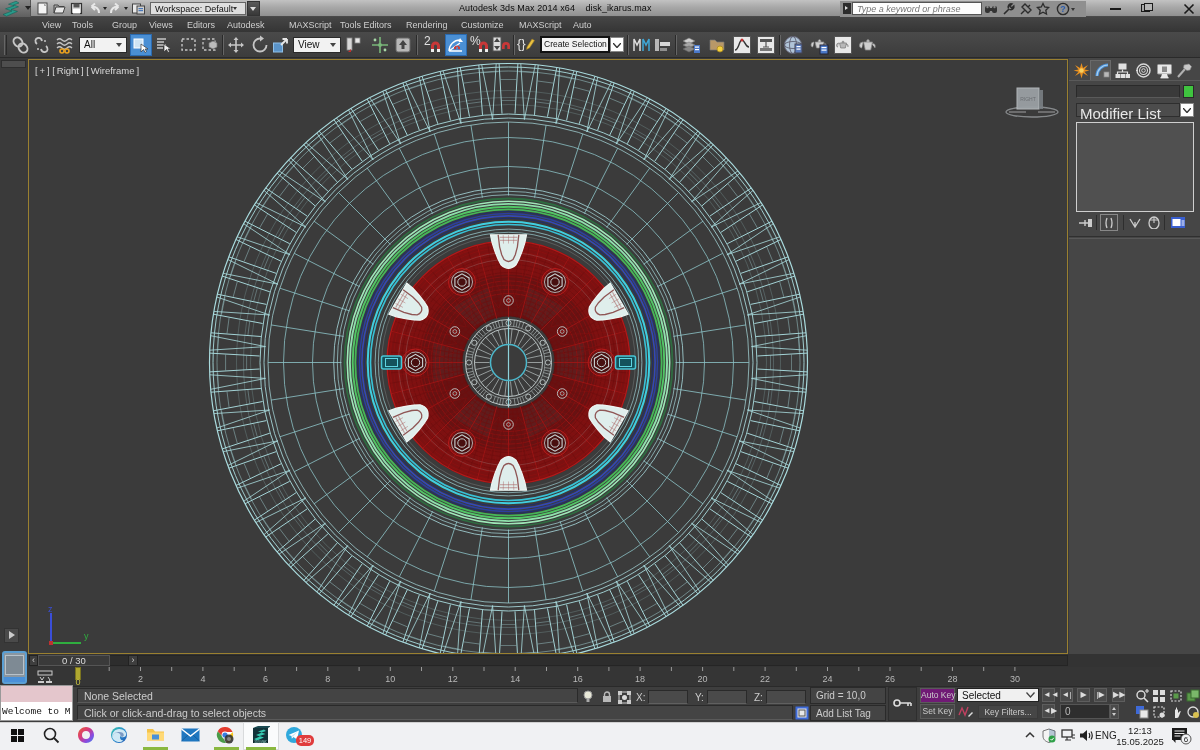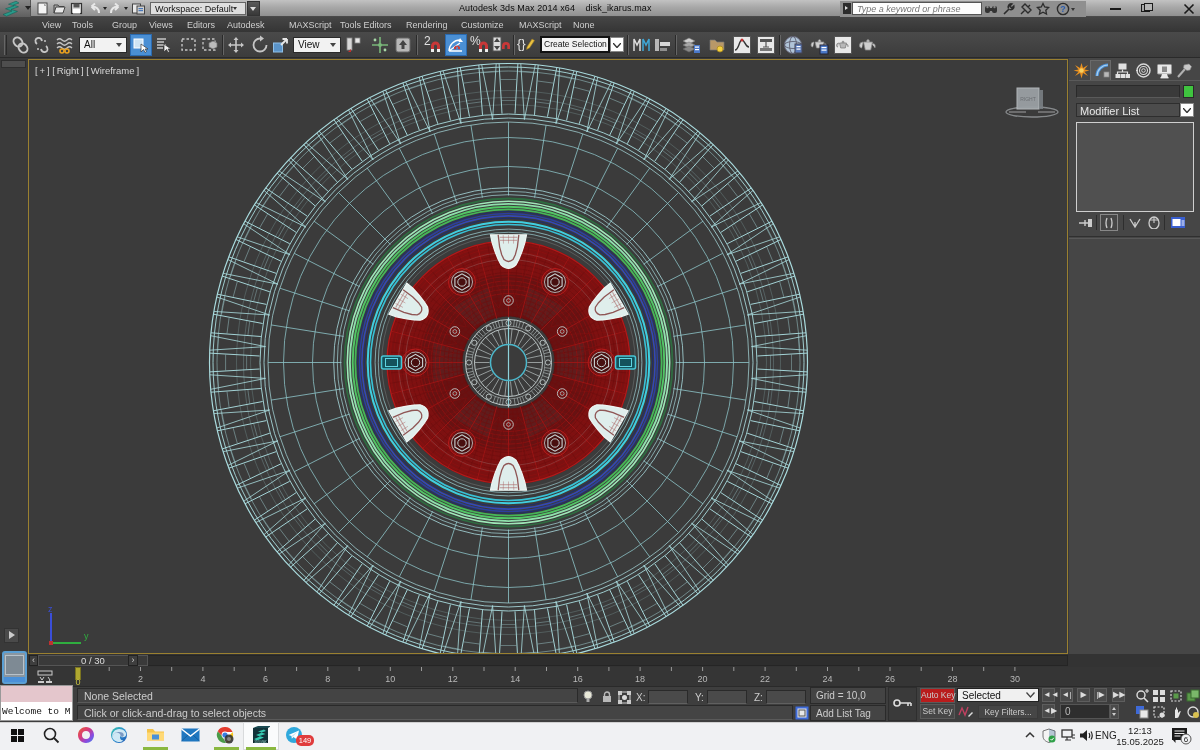--- a/index.html
+++ b/index.html
@@ -107,21 +107,21 @@
 <div class="abs" style="left:72px;top:20px;font-size:9px;color:#cfcfcf;">Tools</div>
 <div class="abs" style="left:112px;top:20px;font-size:9px;color:#cfcfcf;">Group</div>
 <div class="abs" style="left:149px;top:20px;font-size:9px;color:#cfcfcf;">Views</div>
 <div class="abs" style="left:187px;top:20px;font-size:9px;color:#cfcfcf;">Editors</div>
 <div class="abs" style="left:227px;top:20px;font-size:9px;color:#cfcfcf;">Autodesk</div>
 <div class="abs" style="left:289px;top:20px;font-size:9px;color:#cfcfcf;">MAXScript</div>
 <div class="abs" style="left:340px;top:20px;font-size:9px;color:#cfcfcf;">Tools Editors</div>
 <div class="abs" style="left:406px;top:20px;font-size:9px;color:#cfcfcf;">Rendering</div>
 <div class="abs" style="left:461px;top:20px;font-size:9px;color:#cfcfcf;">Customize</div>
 <div class="abs" style="left:519px;top:20px;font-size:9px;color:#cfcfcf;">MAXScript</div>
-<div class="abs" style="left:573px;top:20px;font-size:9px;color:#cfcfcf;">None</div>
+<div class="abs" style="left:573px;top:20px;font-size:9px;color:#cfcfcf;">Auto</div>
 <div class="abs" style="left:0;top:32px;width:1200px;height:26px;background:linear-gradient(#4a4a4a,#3c3c3c);border-bottom:1px solid #2a2a2a;"></div>
 <div class="abs" style="left:4px;top:35px;width:3px;height:20px;border-left:1px solid #666;border-right:1px solid #2a2a2a;"></div>
 <div class="abs tb-icon" style="left:12px;top:36px;width:17px;height:18px;">
     <svg width="17" height="18" viewBox="0 0 17 18">
       <ellipse cx="6" cy="6" rx="4" ry="5" fill="none" stroke="#c6c6c6" stroke-width="2" transform="rotate(-40 6 6)"></ellipse>
       <ellipse cx="11" cy="12" rx="4" ry="5" fill="none" stroke="#c6c6c6" stroke-width="2" transform="rotate(-40 11 12)"></ellipse>
     </svg>
   </div>
 <div class="abs tb-icon" style="left:33px;top:36px;width:17px;height:18px;">
     <svg width="17" height="18" viewBox="0 0 17 18">
@@ -1182,21 +1182,21 @@
   </div>
 <div class="abs tb-icon" style="left:1176px;top:62px;width:17px;height:17px;">
     <svg width="17" height="17" viewBox="0 0 17 17">
       <path d="M2 15 L9 7" stroke="#b0b0b0" stroke-width="2"></path>
       <path d="M8 3 L13 2 L15.5 4.5 L14 8 L11 8.5 L7.5 6 Z" fill="#c8c8c8" stroke="#888" stroke-width="0.6"></path>
     </svg>
   </div>
 <div class="abs" style="left:1069px;top:80px;width:131px;height:1px;background:#5a5a5a;"></div>
 <div class="abs" style="left:1076px;top:85px;width:104px;height:13px;background:#3a3a3a;border:1px solid #2a2a2a;border-bottom-color:#5a5a5a;"></div>
 <div class="abs" style="left:1183px;top:85px;width:11px;height:13px;background:#3fc43f;border:1px solid #2a2a2a;"></div>
-<div class="abs" style="left:1076px;top:103px;width:104px;height:14px;background:#4c4c4c;border:1px solid #2e2e2e;font-size:11px;color:#e8e8e8;padding:1px 3px;">Modifier List</div>
+<div class="abs" style="left:1076px;top:103px;width:104px;height:14px;background:#4c4c4c;border:1px solid #2e2e2e;font-size:15px;color:#e8e8e8;padding:1px 3px;">Modifier List</div>
 <div class="abs" style="left:1180px;top:103px;width:14px;height:14px;background:#fff;border:1px solid #888;"></div>
 <div class="abs" style="left:1183px;top:108px;width:8px;height:5px;">
     <svg width="8" height="5">
       <path d="M0 0 L4 4.5 L8 0" stroke="#333" stroke-width="1.4" fill="none"></path>
     </svg>
   </div>
 <div class="abs" style="left:1076px;top:122px;width:118px;height:90px;background:#505050;border:1px solid #cfcfcf;"></div>
 <div class="abs tb-icon" style="left:1078px;top:217px;width:15px;height:12px;">
     <svg width="15" height="12" viewBox="0 0 15 12">
       <path d="M1 6 h6 M7 3 v6 M7 6 h3" stroke="#ccc" stroke-width="1.4"></path>
@@ -1228,21 +1228,21 @@
       <rect x="1" y="1" width="14" height="11" fill="#3a5fd0"></rect>
       <rect x="2.5" y="3" width="8" height="7" fill="#fff"></rect>
       <path d="M11.5 5 h3 M11.5 7 h3 M11.5 9 h3" stroke="#fff" stroke-width="1"></path>
     </svg>
   </div>
 <div class="abs" style="left:1069px;top:236px;width:131px;height:1px;background:#303030;"></div>
 <div class="abs" style="left:1069px;top:238px;width:131px;height:1px;background:#585858;"></div>
 <div class="abs" style="left:0;top:654px;width:1200px;height:13px;background:#333;"></div>
 <div class="abs" style="left:29px;top:655px;width:1039px;height:11px;background:#2d2d2d;border:1px solid #252525;"></div>
 <div class="abs" style="left:29px;top:655px;width:9px;height:11px;background:#3e3e3e;border:1px solid #222;color:#ccc;font-size:9px;line-height:9px;text-align:center;">‹</div>
-<div class="abs" style="left:38px;top:655px;width:110px;height:11px;background:#3a3a3a;border:1px solid #555;color:#ddd;font-size:9.5px;line-height:10px;text-align:center;">0 / 30</div>
+<div class="abs" style="left:38px;top:655px;width:72px;height:11px;background:#3a3a3a;border:1px solid #555;color:#ddd;font-size:9.5px;line-height:10px;text-align:center;">0 / 30</div>
 <div class="abs" style="left:128px;top:655px;width:10px;height:11px;background:#3e3e3e;border:1px solid #222;color:#ccc;font-size:9px;line-height:9px;text-align:center;">›</div>
 <div class="abs" style="left:0;top:667px;width:1200px;height:20px;background:#353535;border-bottom:1px solid #2a2a2a;"></div>
 <div class="abs tb-icon" style="left:37px;top:670px;width:16px;height:13px;">
     <svg width="16" height="13" viewBox="0 0 16 13">
       <rect x="1" y="1" width="14" height="4" fill="none" stroke="#ccc" stroke-width="1"></rect>
       <path d="M3 7 l2 3 M5 10 l2 -3 M11 7 l2 3 M13 10 l-2 3" stroke="#ccc" stroke-width="1"></path>
       <rect x="1" y="11" width="6" height="2" fill="#ccc"></rect>
       <rect x="9" y="11" width="6" height="2" fill="#ccc"></rect>
     </svg>
   </div>
@@ -1342,21 +1342,21 @@
       <rect x="4" y="4" width="6" height="6" fill="none" stroke="#555" stroke-width="1"></rect>
     </svg>
   </div>
 <div class="abs" style="left:888px;top:687px;width:29px;height:34px;background:#3a3a3a;border:1px solid #2e2e2e;"></div>
 <div class="abs tb-icon" style="left:893px;top:697px;width:20px;height:12px;">
     <svg width="20" height="12" viewBox="0 0 20 12">
       <circle cx="4" cy="6" r="3" fill="none" stroke="#ddd" stroke-width="1.6"></circle>
       <path d="M7 6 H18 M15 6 v3 M18 6 v3" stroke="#ddd" stroke-width="1.6"></path>
     </svg>
   </div>
-<div class="abs" style="left:920px;top:688px;width:35px;height:15px;background:#b91c1c;border:1px solid #5a5a5a;font-size:8.5px;color:#ccc;text-align:center;line-height:13px;white-space:nowrap;">Auto Key</div>
+<div class="abs" style="left:920px;top:688px;width:35px;height:15px;background:#701a75;border:1px solid #5a5a5a;font-size:8.5px;color:#ccc;text-align:center;line-height:13px;white-space:nowrap;">Auto Key</div>
 <div class="abs" style="left:920px;top:704px;width:35px;height:15px;background:#464646;border:1px solid #5a5a5a;font-size:8.5px;color:#ccc;text-align:center;line-height:13px;white-space:nowrap;">Set Key</div>
 <div class="abs" style="left:957px;top:688px;width:82px;height:14px;background:#f0f0f0;border:1px solid #222;font-size:10px;color:#111;padding:1px 4px;">Selected</div>
 <div class="abs" style="left:1026px;top:692px;width:9px;height:6px;">
     <svg width="9" height="6">
       <path d="M0.5 0.5 L4.5 5 L8.5 0.5" stroke="#444" stroke-width="1.3" fill="none"></path>
     </svg>
   </div>
 <div class="abs tb-icon" style="left:957px;top:704px;width:16px;height:15px;">
     <svg width="16" height="15" viewBox="0 0 16 15">
       <path d="M2 11 L5 4 L8 11 L11 3" fill="none" stroke="#c04060" stroke-width="1.4"></path>

